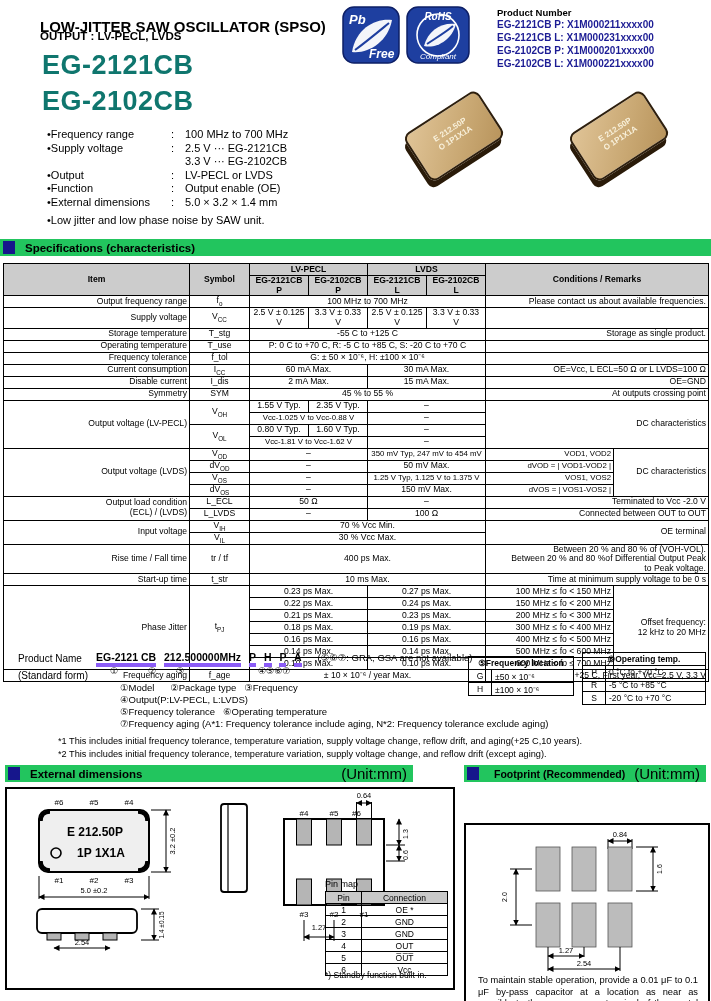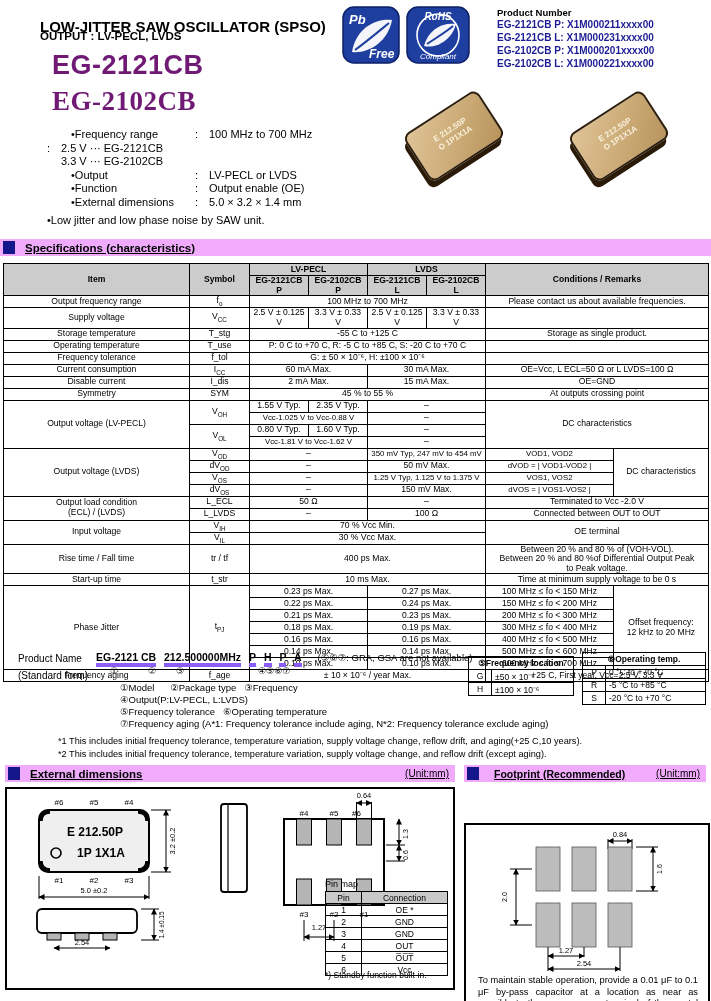--- a/index.html
+++ b/index.html
@@ -3,44 +3,44 @@
 <meta charset="utf-8">
 <style>
   html,body{margin:0;padding:0;background:#fff;}
   body{width:711px;height:1001px;position:relative;font-family:"Liberation Sans",sans-serif;color:#000;overflow:hidden;}
   .abs{position:absolute;}
   .pre{white-space:pre-line;}
   .prew{white-space:pre-wrap;}
   
   .t1{font-size:15px;font-weight:bold;}
   .t2{font-size:11.5px;font-weight:bold;}
-  .model{font-size:27px;font-weight:bold;color:#701a75;letter-spacing:.5px;margin-left:10px;}
+  .model{font-size:27px;font-weight:bold;color:#0f766e;letter-spacing:.5px;}
   .pn-label{font-size:9.5px;font-weight:bold;}
   .pn-line{font-size:10px;font-weight:bold;color:#1c1c94;line-height:13px;}
   
   .feat-row{display:flex;font-size:11px;line-height:13.5px;}
-  .feat-label{width:124px;margin-left:24px;}
+  .feat-label{width:124px;}
   .feat-colon{width:14px;}
   
   .chip{position:absolute;width:84px;height:52px;border:2px solid #2e1f0d;border-radius:8px;
         background:linear-gradient(135deg,#e0c497,#c9a873 60%,#b8945c);
         box-shadow:-5px 6px 0 -1px #2a1b09;transform:rotate(-33deg);text-align:center;}
   .chip .cl{font-size:8px;font-weight:bold;color:#f8f0da;line-height:10px;}
   .chip .cl:first-child{margin-top:14px;}
   
-  .secbar{position:absolute;height:17px;background:#f0abfc;display:flex;align-items:center;text-decoration:underline;}
+  .secbar{position:absolute;height:17px;background:#22c55e;display:flex;align-items:center;}
   .secbar .sq{width:12px;height:13px;background:#16168c;margin-left:3px;}
   .secbar .st{font-size:11.5px;font-weight:bold;margin-left:10px;flex:1;}
-  .secbar .su{font-size:10px;margin-right:6px;}
+  .secbar .su{font-size:15px;margin-right:6px;}
   
   table.spec{border-collapse:collapse;table-layout:fixed;width:705px;font-size:8.6px;}
   .spec td,.spec th{border:1px solid #000;padding:0 2px;height:11px;line-height:1.12;vertical-align:middle;overflow:hidden;}
   .spec th{background:#ccc;font-weight:bold;text-align:center;}
   .spec td{text-align:center;}
-  .spec td.l{text-align:center;}
+  .spec td.l{text-align:right;}
   .spec sub{font-size:6.3px;}
   .fs8{font-size:7.8px;}
   
   table.mini{border-collapse:collapse;font-size:8.5px;}
   .mini td{border:1px solid #000;padding:0 3px;height:12px;text-align:left;}
   .mini td.k{text-align:center;width:16px;}
   .mini .tt{text-align:center;font-weight:bold;}
   
   table.pinmap{border-collapse:collapse;font-size:8.5px;width:122px;table-layout:fixed;}
   .pinmap td{border:1px solid #000;height:11px;text-align:center;padding:0;}
@@ -55,21 +55,21 @@
   .boxed{position:absolute;border:2px solid #000;background:#fff;}
   .note-sm{font-size:9px;line-height:11px;}
   svg text{font-family:"Liberation Sans",sans-serif;}
 </style>
 </head>
 <body>
 
 <div class="abs t1" style="left:40px;top:9px;margin-top:9px;">LOW-JITTER SAW OSCILLATOR (SPSO)</div>
 <div class="abs t2" style="left:40px;top:30px;">OUTPUT : LV-PECL, LVDS</div>
 <div class="abs model" style="left:42px;top:50px;">EG-2121CB</div>
-<div class="abs model" style="left:42px;top:86px;font-family:Liberation Serif, serif;">EG-2102CB</div>
+<div class="abs model" style="left:42px;top:86px;">EG-2102CB</div>
 
 <div class="abs" style="left:342px;top:6px;">
   <svg width="58" height="58" viewBox="0 0 58 58">
     <rect x="1" y="1" width="56" height="56" rx="11" fill="#1e3fa0" stroke="#0d1f66" stroke-width="1.5"></rect>
     <path d="M10 46 C14 22 34 12 50 14 C46 36 26 48 10 46 Z" fill="#fff" opacity="0.95"></path>
     <path d="M13 44 C24 36 36 26 47 17" stroke="#1e3fa0" stroke-width="2" fill="none"></path>
     <text x="7" y="18" font-size="13" font-style="italic" font-weight="bold" fill="#fff">Pb</text>
     <text x="27" y="52" font-size="12" font-style="italic" font-weight="bold" fill="#fff">Free</text>
   </svg>
 </div>
@@ -102,20 +102,21 @@
   <div class="cl">O 1P1X1A</div>
 </div>
 
 <div class="abs" style="left:47px;top:128px;width:330px;">
   <div class="feat-row">
     <span class="feat-label">•Frequency range</span>
     <span class="feat-colon">:</span>
     <span class="pre">100 MHz to 700 MHz</span>
   </div>
   <div class="feat-row">
+    <span class="feat-label">•Supply voltage</span>
     <span class="feat-colon">:</span>
     <span class="pre">2.5 V ··· EG-2121CB
 3.3 V ··· EG-2102CB</span>
   </div>
   <div class="feat-row">
     <span class="feat-label">•Output</span>
     <span class="feat-colon">:</span>
     <span class="pre">LV-PECL or LVDS</span>
   </div>
   <div class="feat-row">
@@ -410,21 +411,21 @@
   <tr>
     <td class="k">S</td>
     <td>-20 °C to +70 °C</td>
   </tr>
   </tbody>
 </table>
 
 <div class="abs fn" style="left:58px;top:736px;">*1   This includes initial frequency tolerance, temperature variation, supply voltage change, reflow drift, and aging(+25 C,10 years).</div>
 <div class="abs fn" style="left:58px;top:749px;">*2   This includes initial frequency tolerance, temperature variation, supply voltage change, and reflow drift (except aging).</div>
 
-<div class="secbar" style="left:5px;top:765px;width:450px;">
+<div class="secbar" style="left:5px;top:765px;width:408px;">
   <div class="sq"></div>
   <div class="st">External dimensions</div>
   <div class="su">(Unit:mm)</div>
 </div>
 <div class="secbar" style="left:464px;top:765px;width:242px;">
   <div class="sq"></div>
   <div class="st" style="font-size:10.5px;margin-left:6px;padding-left:9px;">Footprint (Recommended)</div>
   <div class="su">(Unit:mm)</div>
 </div>
 

